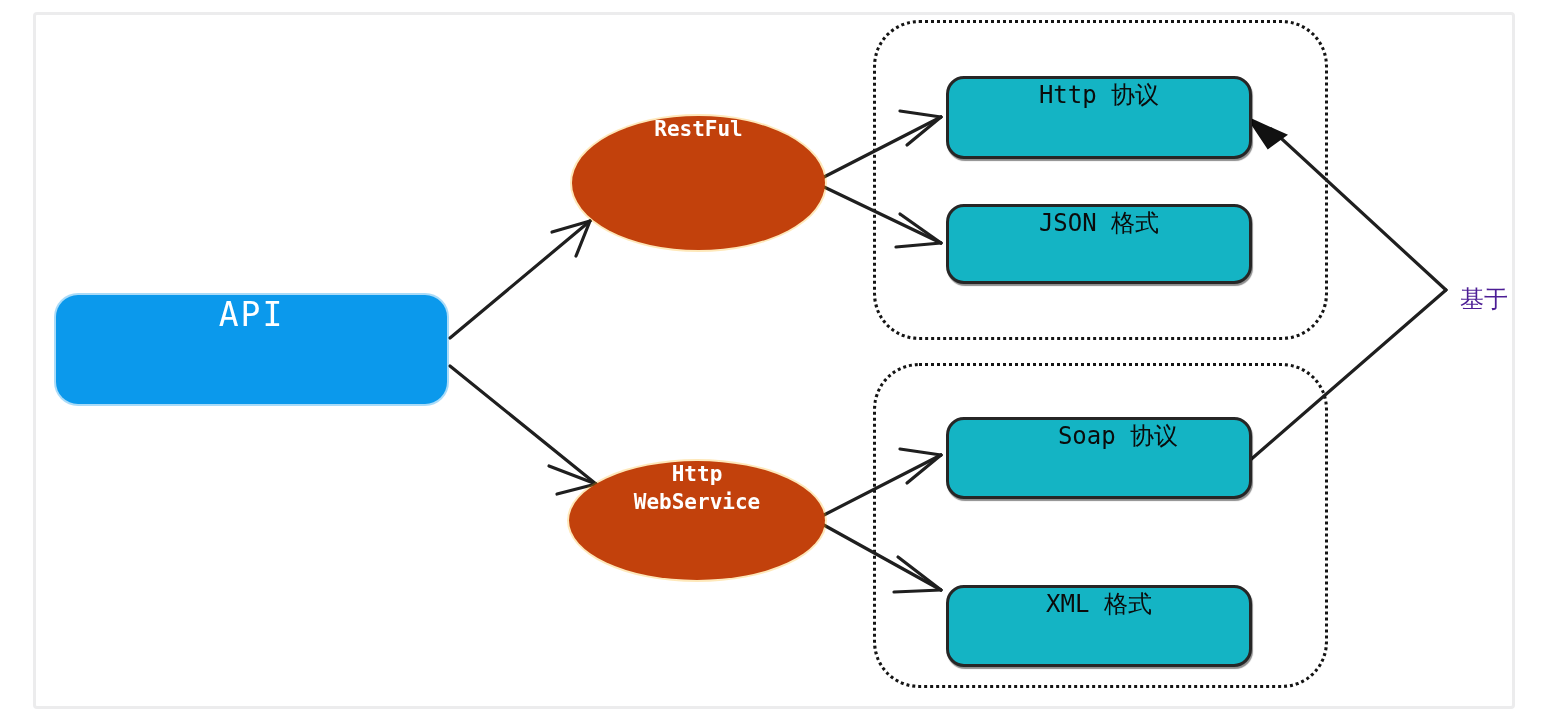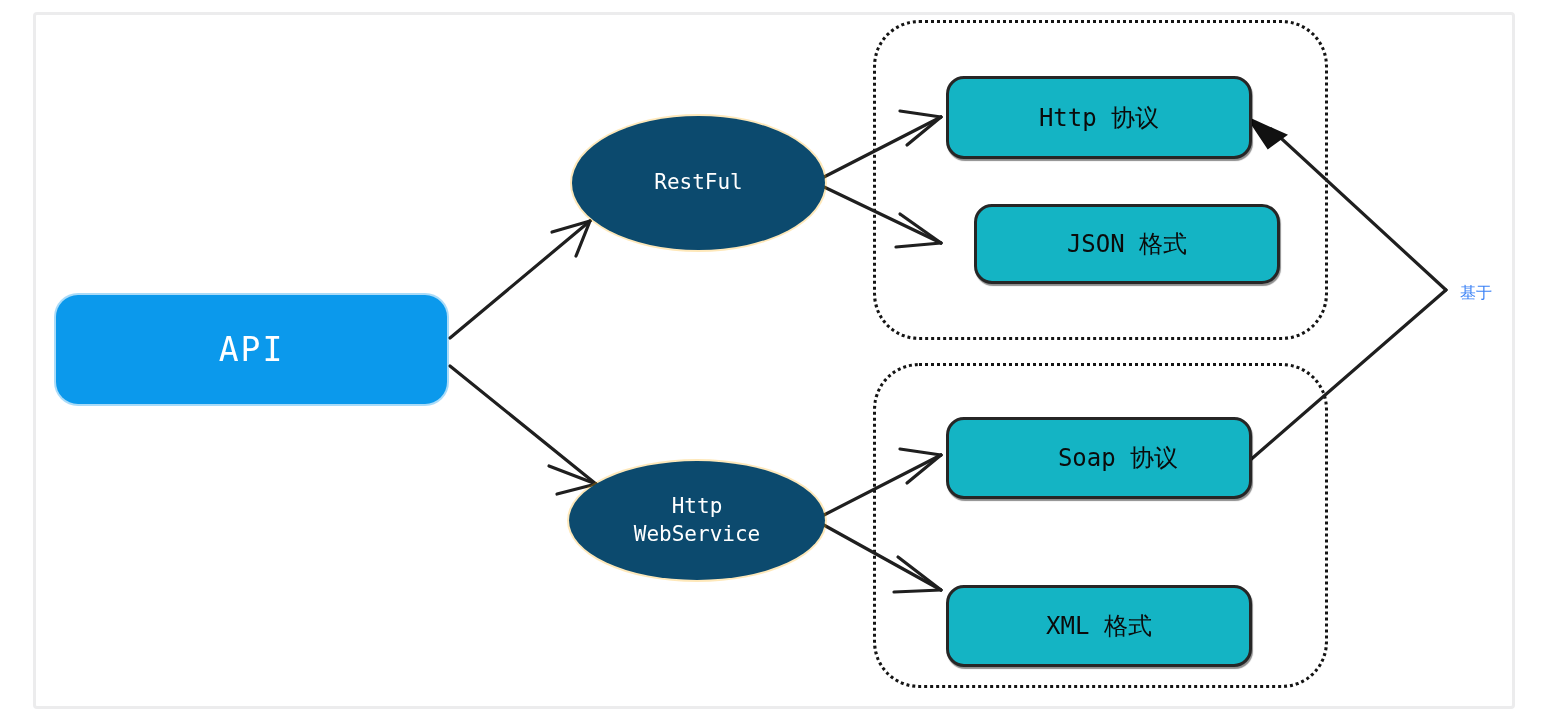--- a/index.html
+++ b/index.html
@@ -31,46 +31,47 @@
     position: absolute;
     left: 0;
     top: 0;
     width: 1559px;
     height: 717px;
     pointer-events: none;
   }
   .node {
     position: absolute;
     display: flex;
-    align-items: center;
+    align-items: flex-start;
     justify-content: center;
     text-align: center;
     box-sizing: border-box;
   }
   .node-api {
     left: 56px;
     top: 295px;
     width: 391px;
     height: 109px;
     background: #0b99ec;
     border-radius: 22px;
     color: #ffffff;
     font-family: "DejaVu Sans Mono", monospace;
     font-size: 33px;
     letter-spacing: 2px;
     box-shadow: 0 0 0 2px rgba(11,153,236,0.35);
   }
   .node-ellipse {
-    background: #0c4a6e;
+    background: #c2410c;
     border-radius: 50%;
     color: #ffffff;
     font-family: "DejaVu Sans Mono", monospace;
     font-size: 21px;
     line-height: 1.32;
     box-shadow: 0 0 0 2px rgba(252,174,6,0.28);
+    font-weight: bold;
   }
   .node-restful {
     left: 572px;
     top: 116px;
     width: 253px;
     height: 134px;
   }
   .node-soap {
     left: 569px;
     top: 461px;
@@ -80,36 +81,36 @@
   .node-leaf {
     background: #14b4c4;
     border: 3px solid #262626;
     border-radius: 18px;
     color: #0b0b0b;
     font-family: "DejaVu Sans Mono", monospace;
     font-size: 24px;
     box-shadow: 1px 2px 1px rgba(0,0,0,0.45);
   }
   .leaf-http  { left: 946px; top: 76px;  width: 306px; height: 83px; }
-  .leaf-json  { left: 946px; top: 204px; width: 306px; height: 80px; margin-left: 28px; }
+  .leaf-json  { left: 946px; top: 204px; width: 306px; height: 80px; }
   .leaf-soapp { left: 946px; top: 417px; width: 306px; height: 82px; padding-left: 38px; }
   .leaf-xml   { left: 946px; top: 549px; width: 306px; height: 82px; margin-top: 36px; }
   .group-box {
     position: absolute;
     border: 3px dotted #141414;
     border-radius: 46px;
     box-sizing: border-box;
   }
   .group-rest { left: 873px; top: 20px;  width: 455px; height: 320px; }
   .group-soap { left: 873px; top: 363px; width: 455px; height: 325px; }
   .edge-label {
     position: absolute;
     font-family: "DejaVu Sans", sans-serif;
-    font-size: 16px;
-    color: #3b82f6;
+    font-size: 24px;
+    color: #4c1d95;
     white-space: nowrap;
   }
   .label-jiyu { left: 1460px; top: 283px; }
 </style>
 </head>
 <body>
 
 <div id="stage">
 
   <div id="frame"></div>

